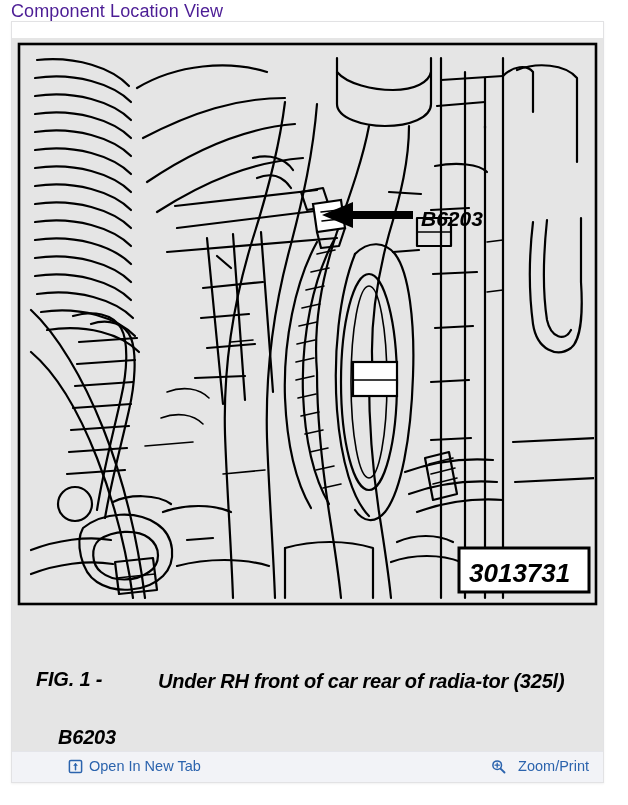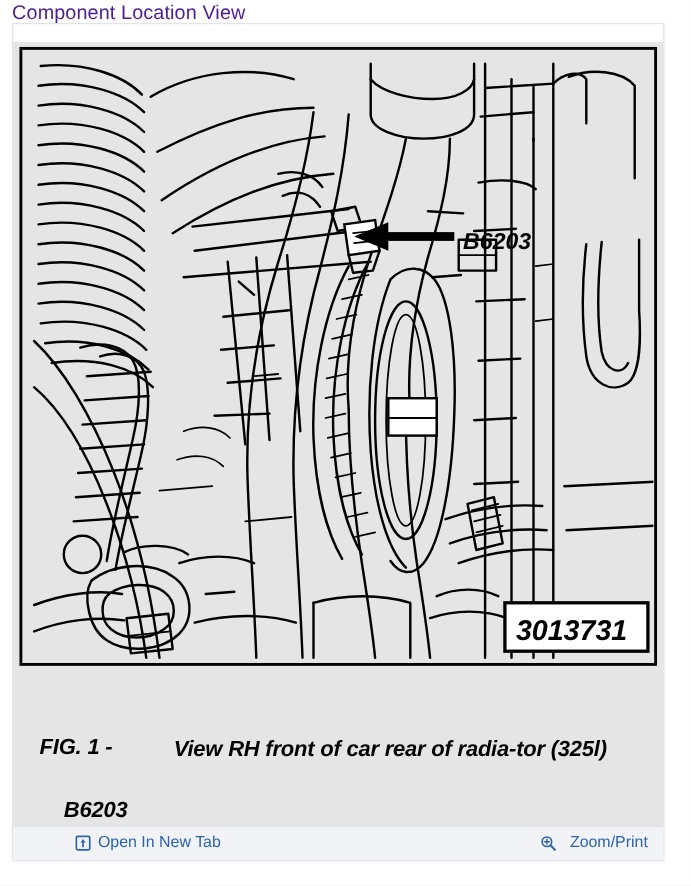--- a/index.html
+++ b/index.html
@@ -372,21 +372,21 @@
         <g>
           <rect x="442" y="506" width="130" height="44" fill="#fff" stroke="#000" stroke-width="3"></rect>
           <text x="452" y="540" class="plate-text">3013731</text>
         </g>
       </g>
     </svg>
 
     <div id="caption-block">
       <div class="cap-row" id="caption-fig-row">
         <div class="cap-label" id="caption-fig-label">FIG. 1 -</div>
-        <div class="cap-text">View RH front of car rear of radia-tor (325l)</div>
+        <div class="cap-text">Under RH front of car rear of radia-tor (325l)</div>
       </div>
       <div class="cap-row" id="caption-code-row">
         <div class="cap-label" id="caption-code-label">B6203</div>
       </div>
     </div>
   </div>
 
   <div id="viewer-toolbar">
     <a class="toolbar-link" id="open-new-tab-link" href="#">
       <span class="toolbar-icon">

